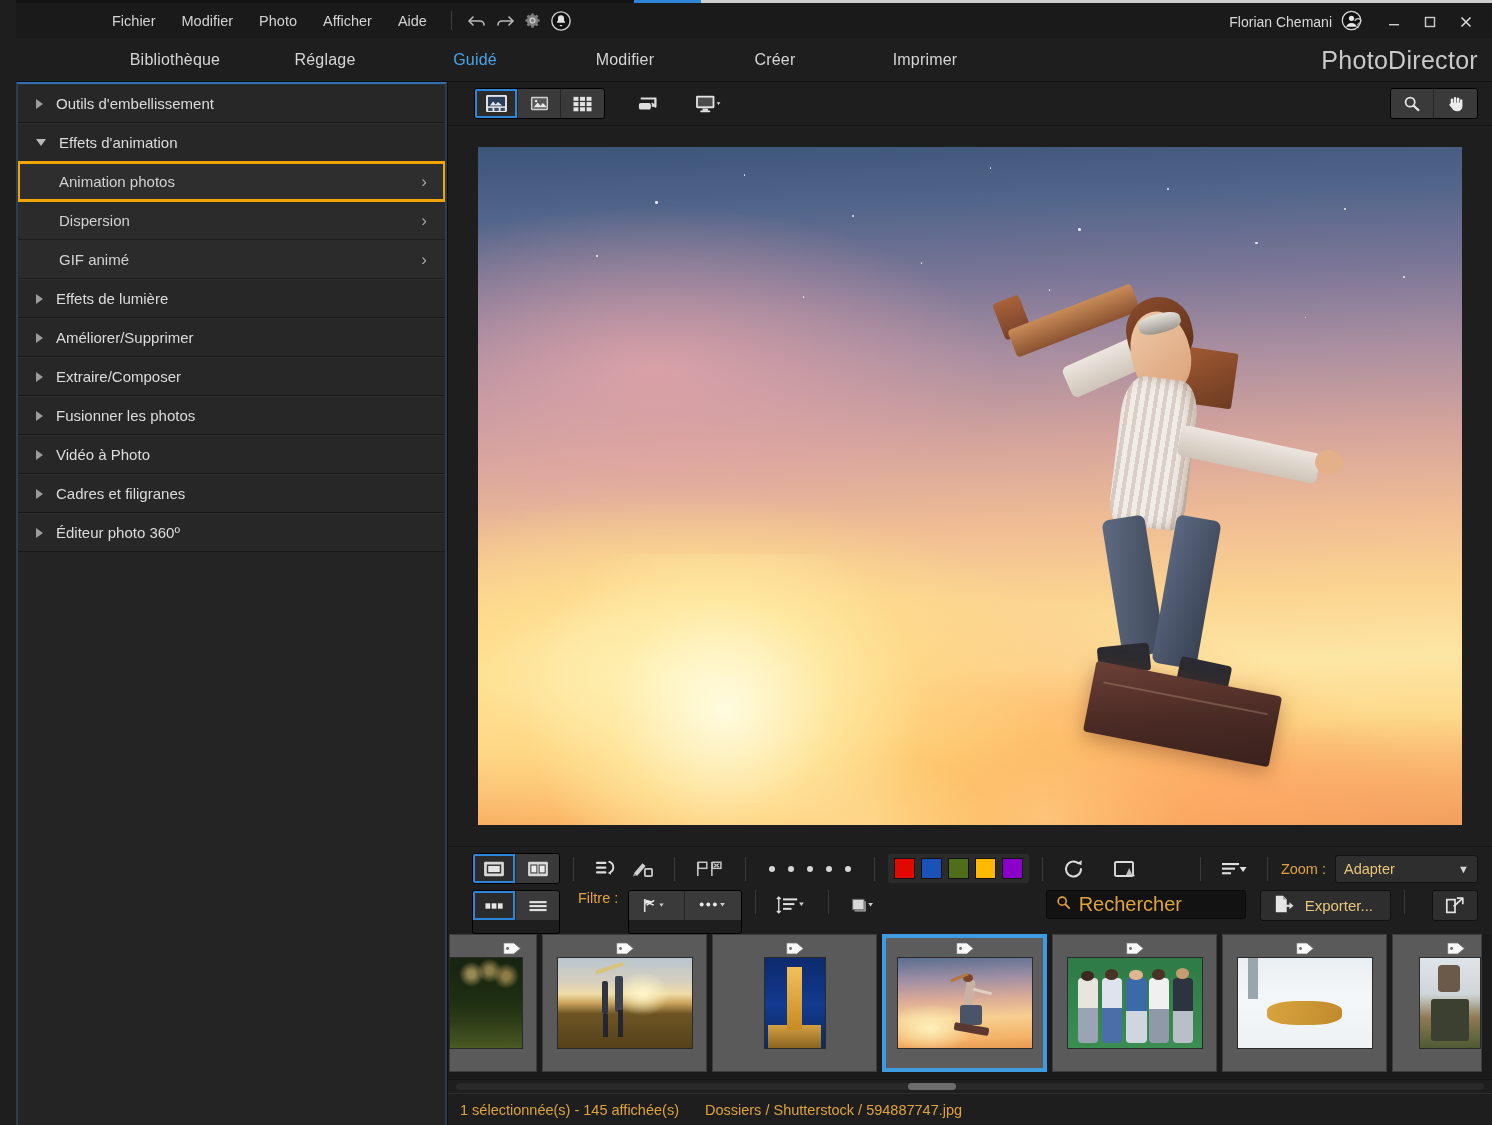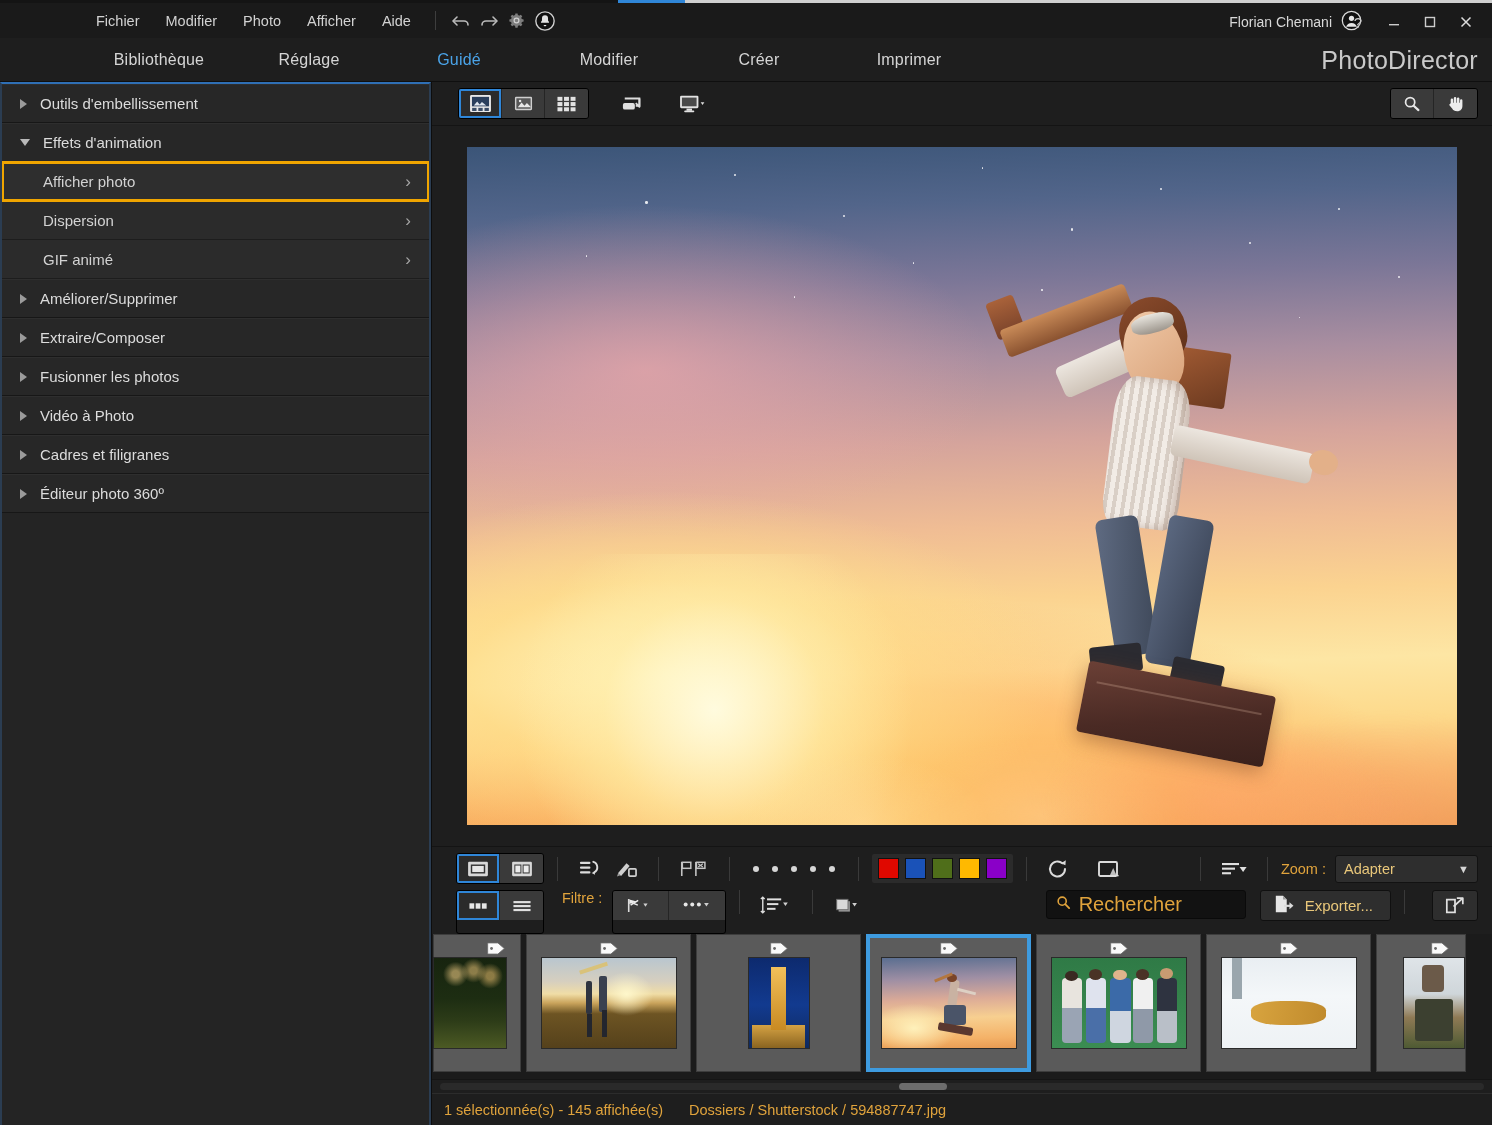--- a/index.html
+++ b/index.html
@@ -7,21 +7,21 @@
     width: 1492px; height: 1125px;
     background: #1b1b1b;
     font-family: "Liberation Sans", sans-serif;
     overflow: hidden;
     -webkit-font-smoothing: antialiased;
   }
   #app {
     position: relative;
     width: 1492px; height: 1125px;
     background: #1e1e1e;
-    display: flex; flex-direction: column;
+    display: flex; flex-direction: column; padding-left: 16px;
   }
 
   
   .titlebar {
     position: relative;
     height: 38px;
     background: #1a1a1a;
     display: flex; align-items: center;
     flex: 0 0 38px;
     border-top: 3px solid #141414;
@@ -592,32 +592,36 @@
           <span>Outils d'embellissement</span>
         </div>
 
 
         <div class="cat">
           <span class="tri down"></span>
           <span>Effets d'animation</span>
         </div>
 
         <div class="sub highlight">
-          <span>Afficher photo</span>
+          <span>Animation photos</span>
           <span class="chev">›</span>
         </div>
         <div class="sub">
           <span>Dispersion</span>
           <span class="chev">›</span>
         </div>
         <div class="sub">
           <span>GIF animé</span>
           <span class="chev">›</span>
         </div>
 
+        <div class="cat">
+          <span class="tri right"></span>
+          <span>Effets de lumière</span>
+        </div>
         <div class="cat">
           <span class="tri right"></span>
           <span>Améliorer/Supprimer</span>
         </div>
         <div class="cat">
           <span class="tri right"></span>
           <span>Extraire/Composer</span>
         </div>
         <div class="cat">
           <span class="tri right"></span>

